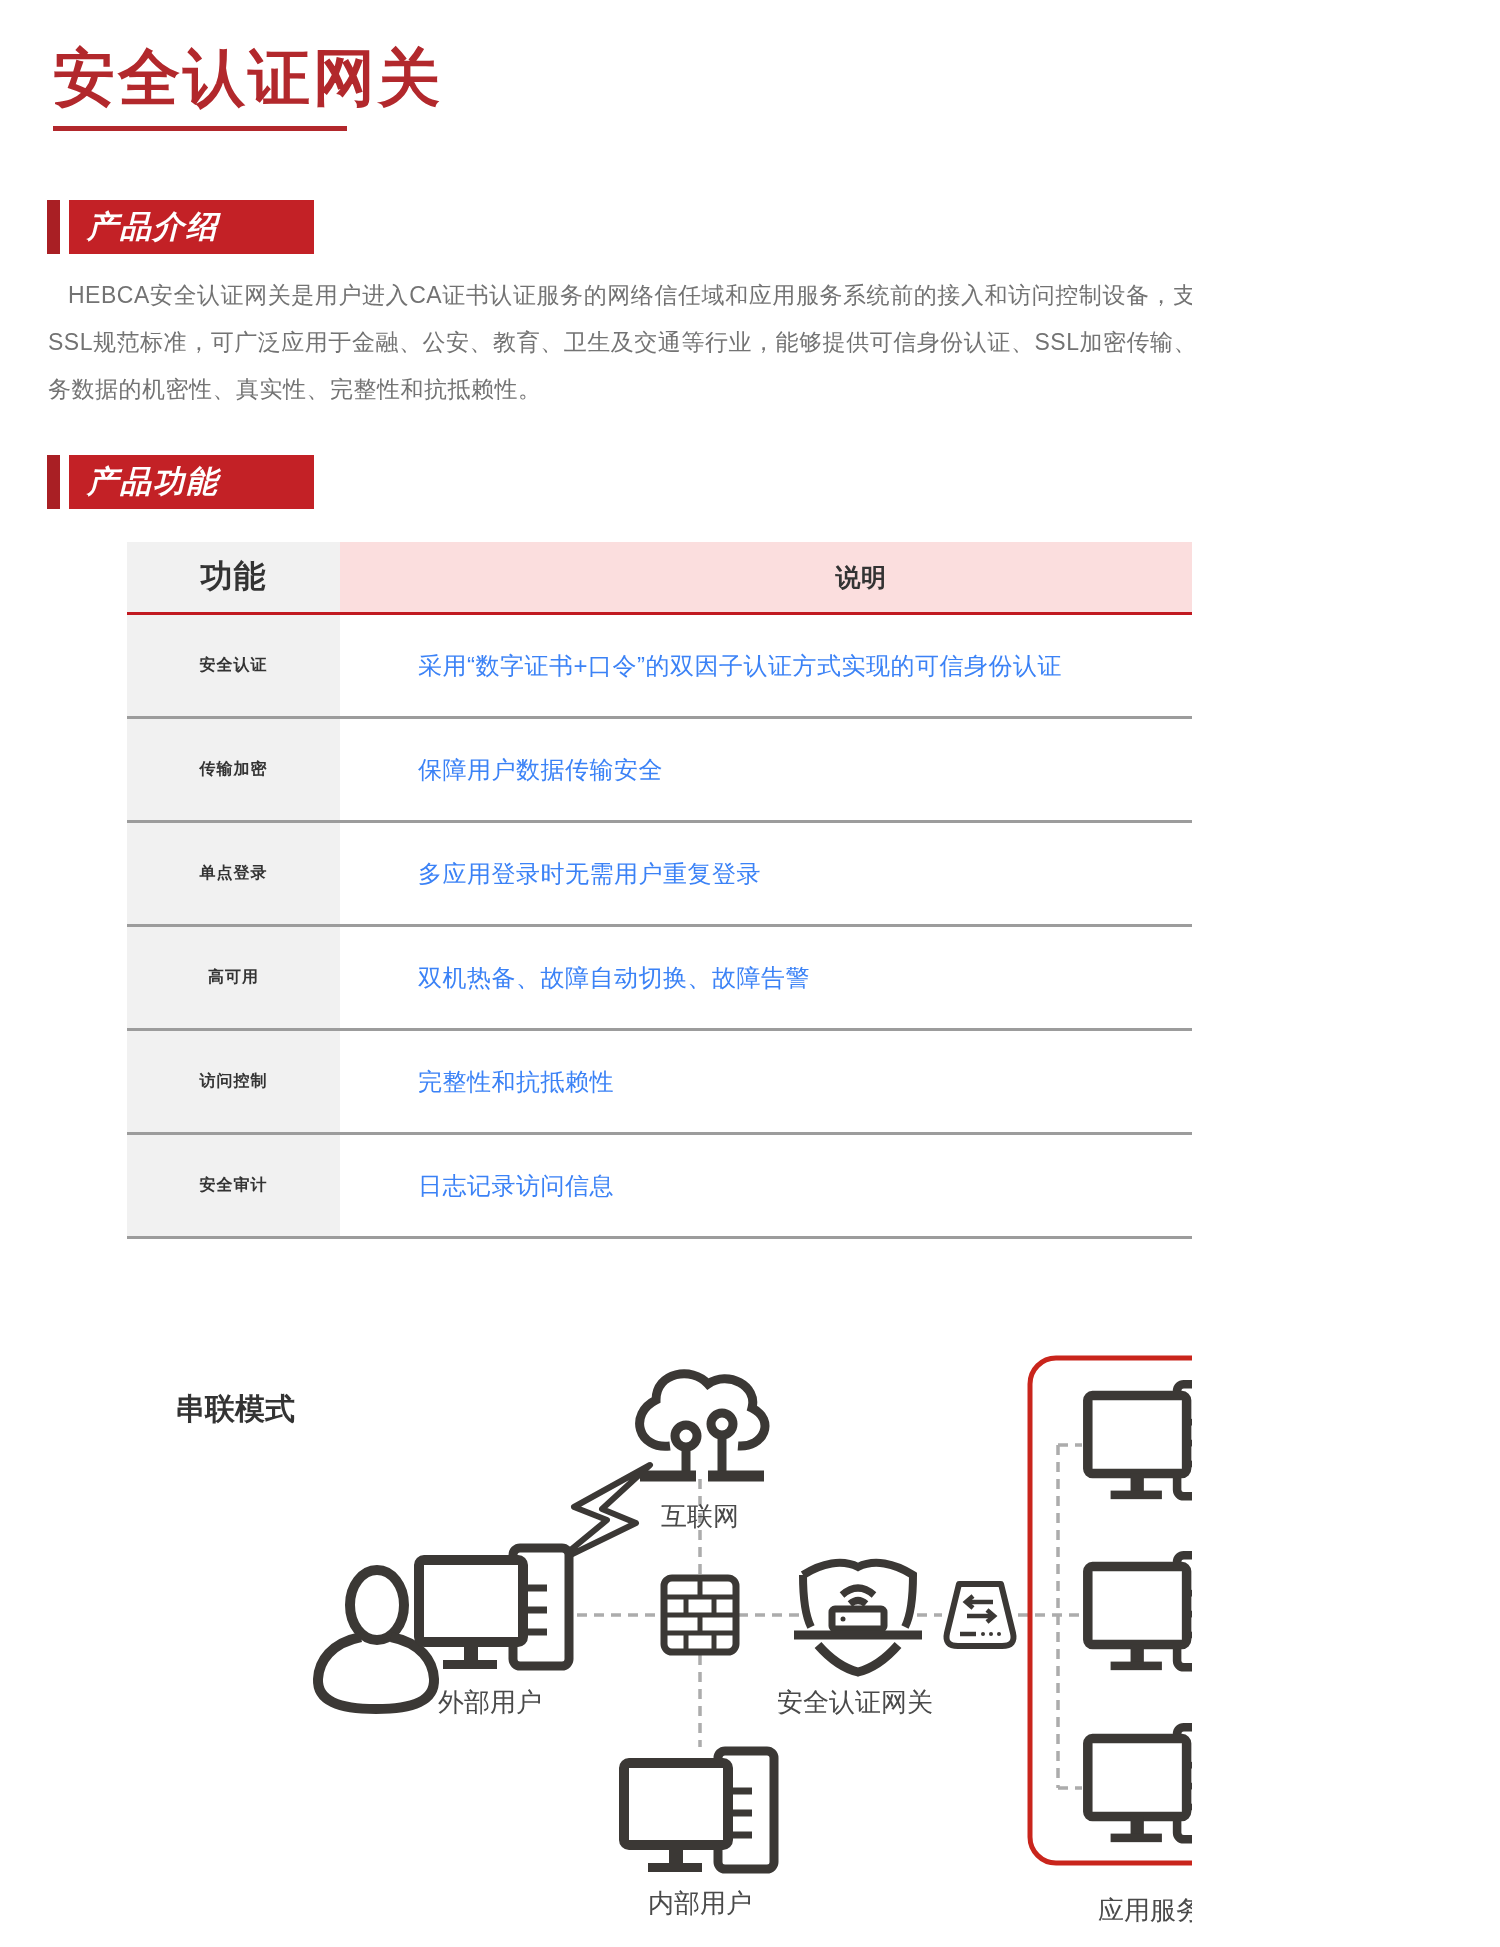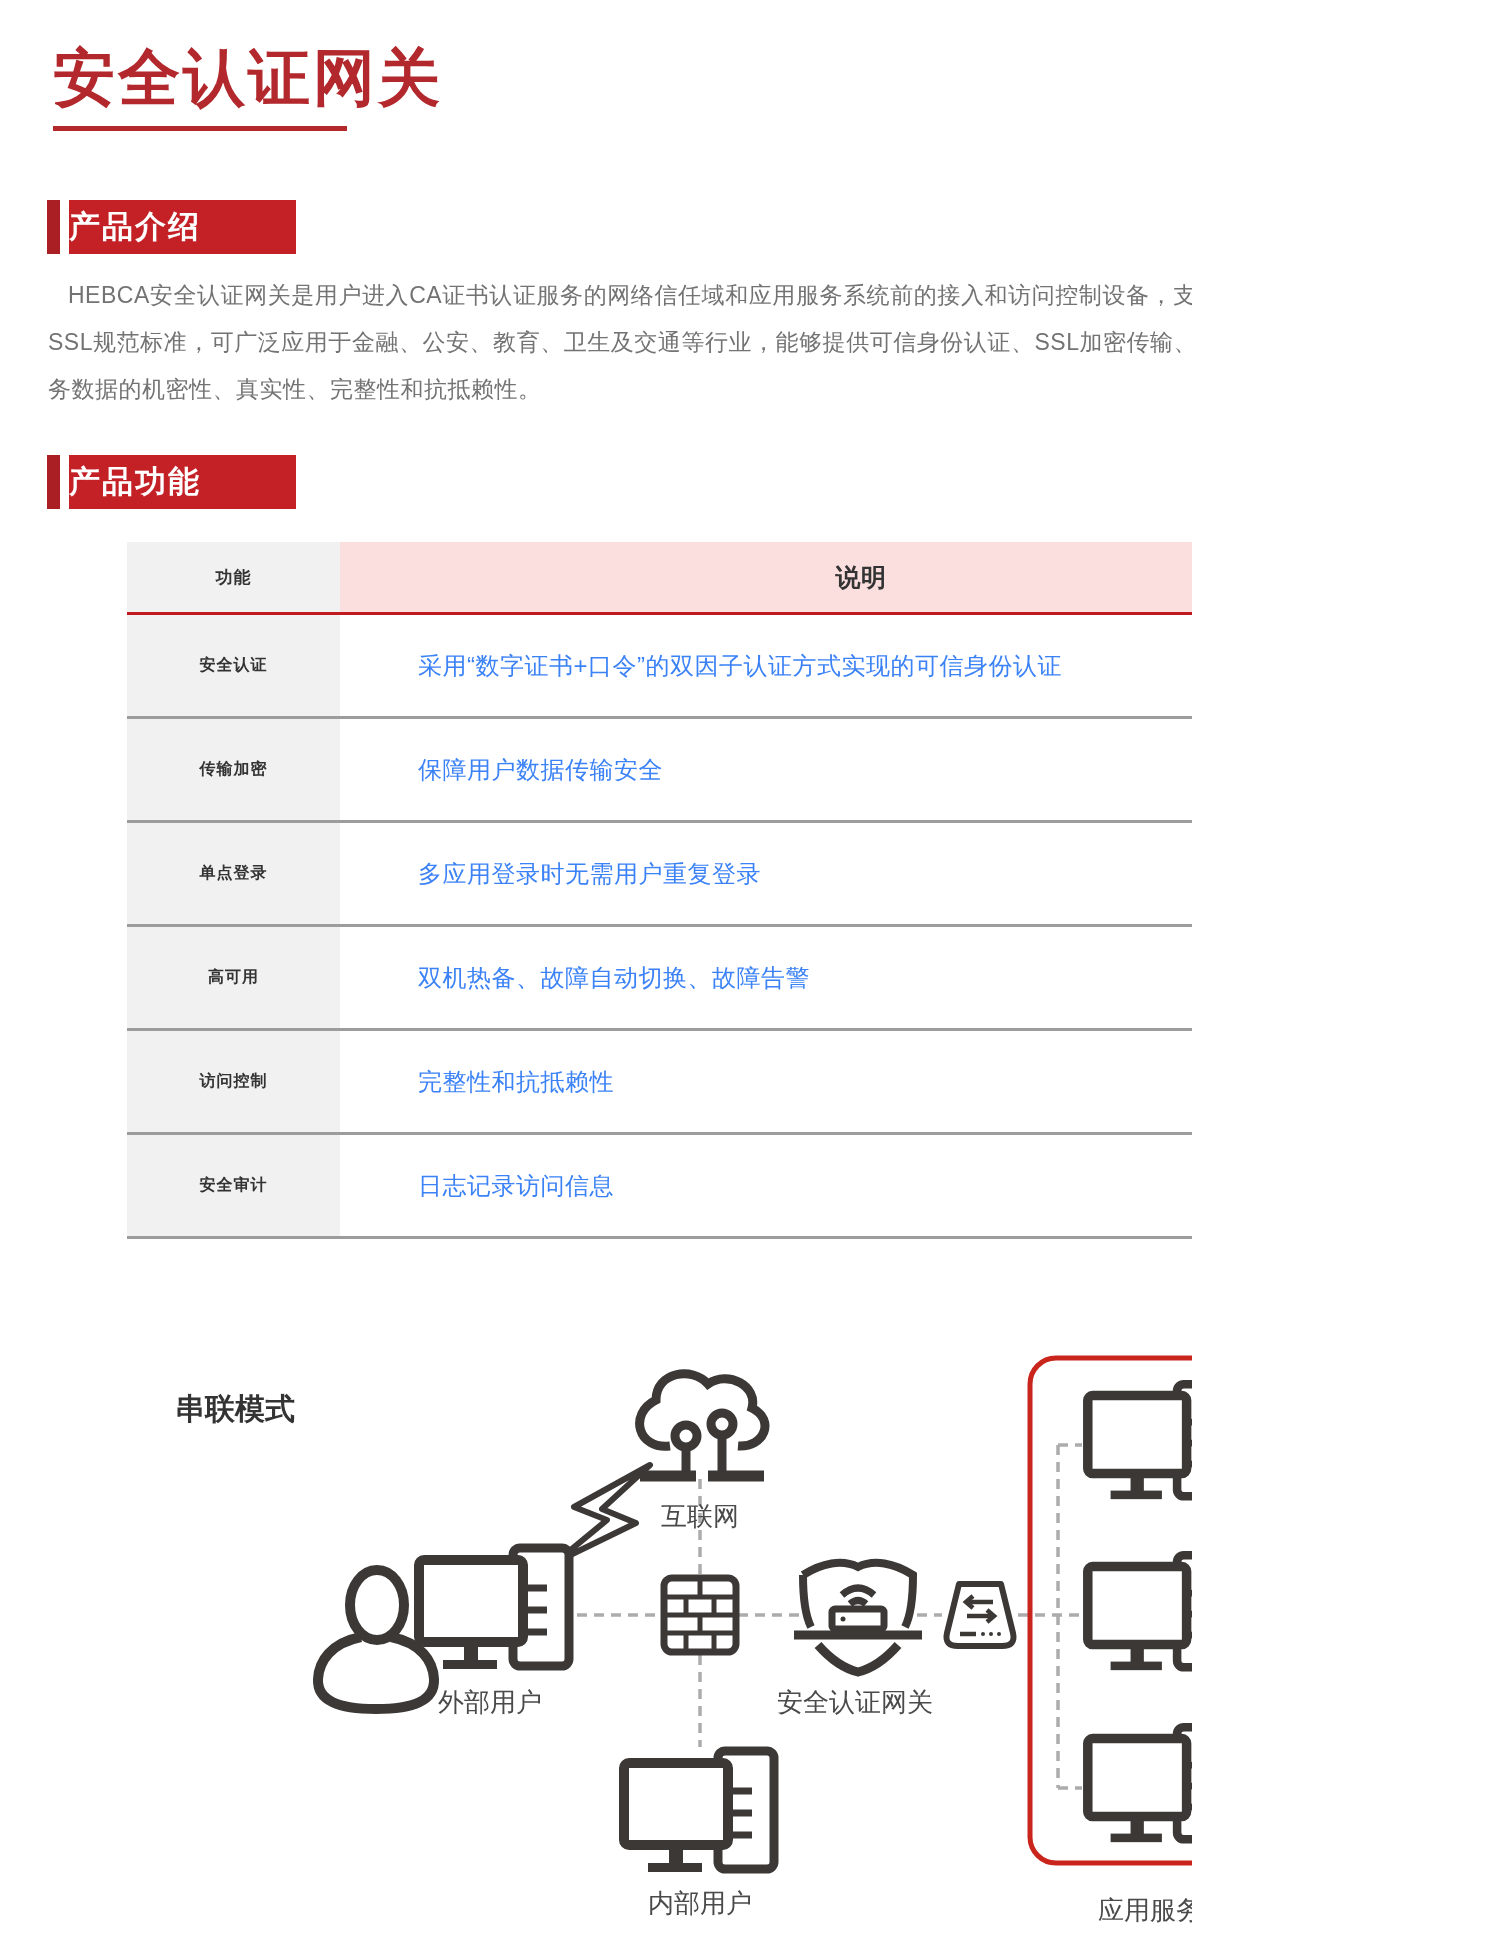--- a/index.html
+++ b/index.html
@@ -11,42 +11,42 @@
     position:absolute; left:53px; top:36px;
     font-size:62px; font-weight:bold; color:#B2282C; letter-spacing:3px;
   }
   .title-underline {
     position:absolute; left:53px; top:126px; width:294px; height:5px; background:#B2282C;
   }
   .section-header { position:absolute; left:47px; height:54px; display:flex; }
   .section-header .bar { width:13px; background:#A91F24; margin-right:9px; }
   .section-header .box {
     background:#C32126; color:#ffffff; font-size:31px; font-weight:bold;
-    line-height:54px; width:227px; letter-spacing:2px;
+    line-height:54px; padding-left:18px; width:227px; letter-spacing:2px;font-style:italic;
   }
   #intro-header { top:200px; }
   #features-header { top:443px;margin-top:12px; }
   .intro-paragraph {
     position:absolute; left:48px; top:272px; width:1408px;
     font-size:23px; line-height:47px; color:#737373;
     text-align:justify; text-indent:20px; letter-spacing:0.5px;
   }
   .features-table { position:absolute; left:127px; top:542px; width:1243px; }
   .t-row { display:flex; }
   .t-head { height:70px; border-bottom:3px solid #C11920; }
   .t-body { height:101px; border-bottom:3px solid #9C9C9C; }
   .cell-feature {
     width:213px; background:#F1F1F1; display:flex; align-items:center; justify-content:center;
     font-size:16px; font-weight:bold; color:#333333; letter-spacing:1px;
   }
   .cell-desc {
     flex:1; display:flex; align-items:center; padding-left:78px;
     font-size:24px; color:#3b82f6; letter-spacing:0.5px; background:#ffffff;
   }
-  .t-head .cell-feature { font-size:17px; }
+  .t-head .cell-feature { font-size:32px; }
   .t-head .cell-desc { background:#FBDEDE; padding-left:12px; justify-content:center; font-size:25px; font-weight:bold; color:#333333; }
   .diagram { position:absolute; left:0; top:1347px; width:1500px; height:600px; }
   .diagram text { font-family:"Liberation Sans","DejaVu Sans",sans-serif; fill:#4A4A4A; font-size:26px; }
   .diagram text.mode { font-size:30px; font-weight:bold; fill:#333333; }
 </style>
 </head>
 <body>
 
 <div class="page">
 

